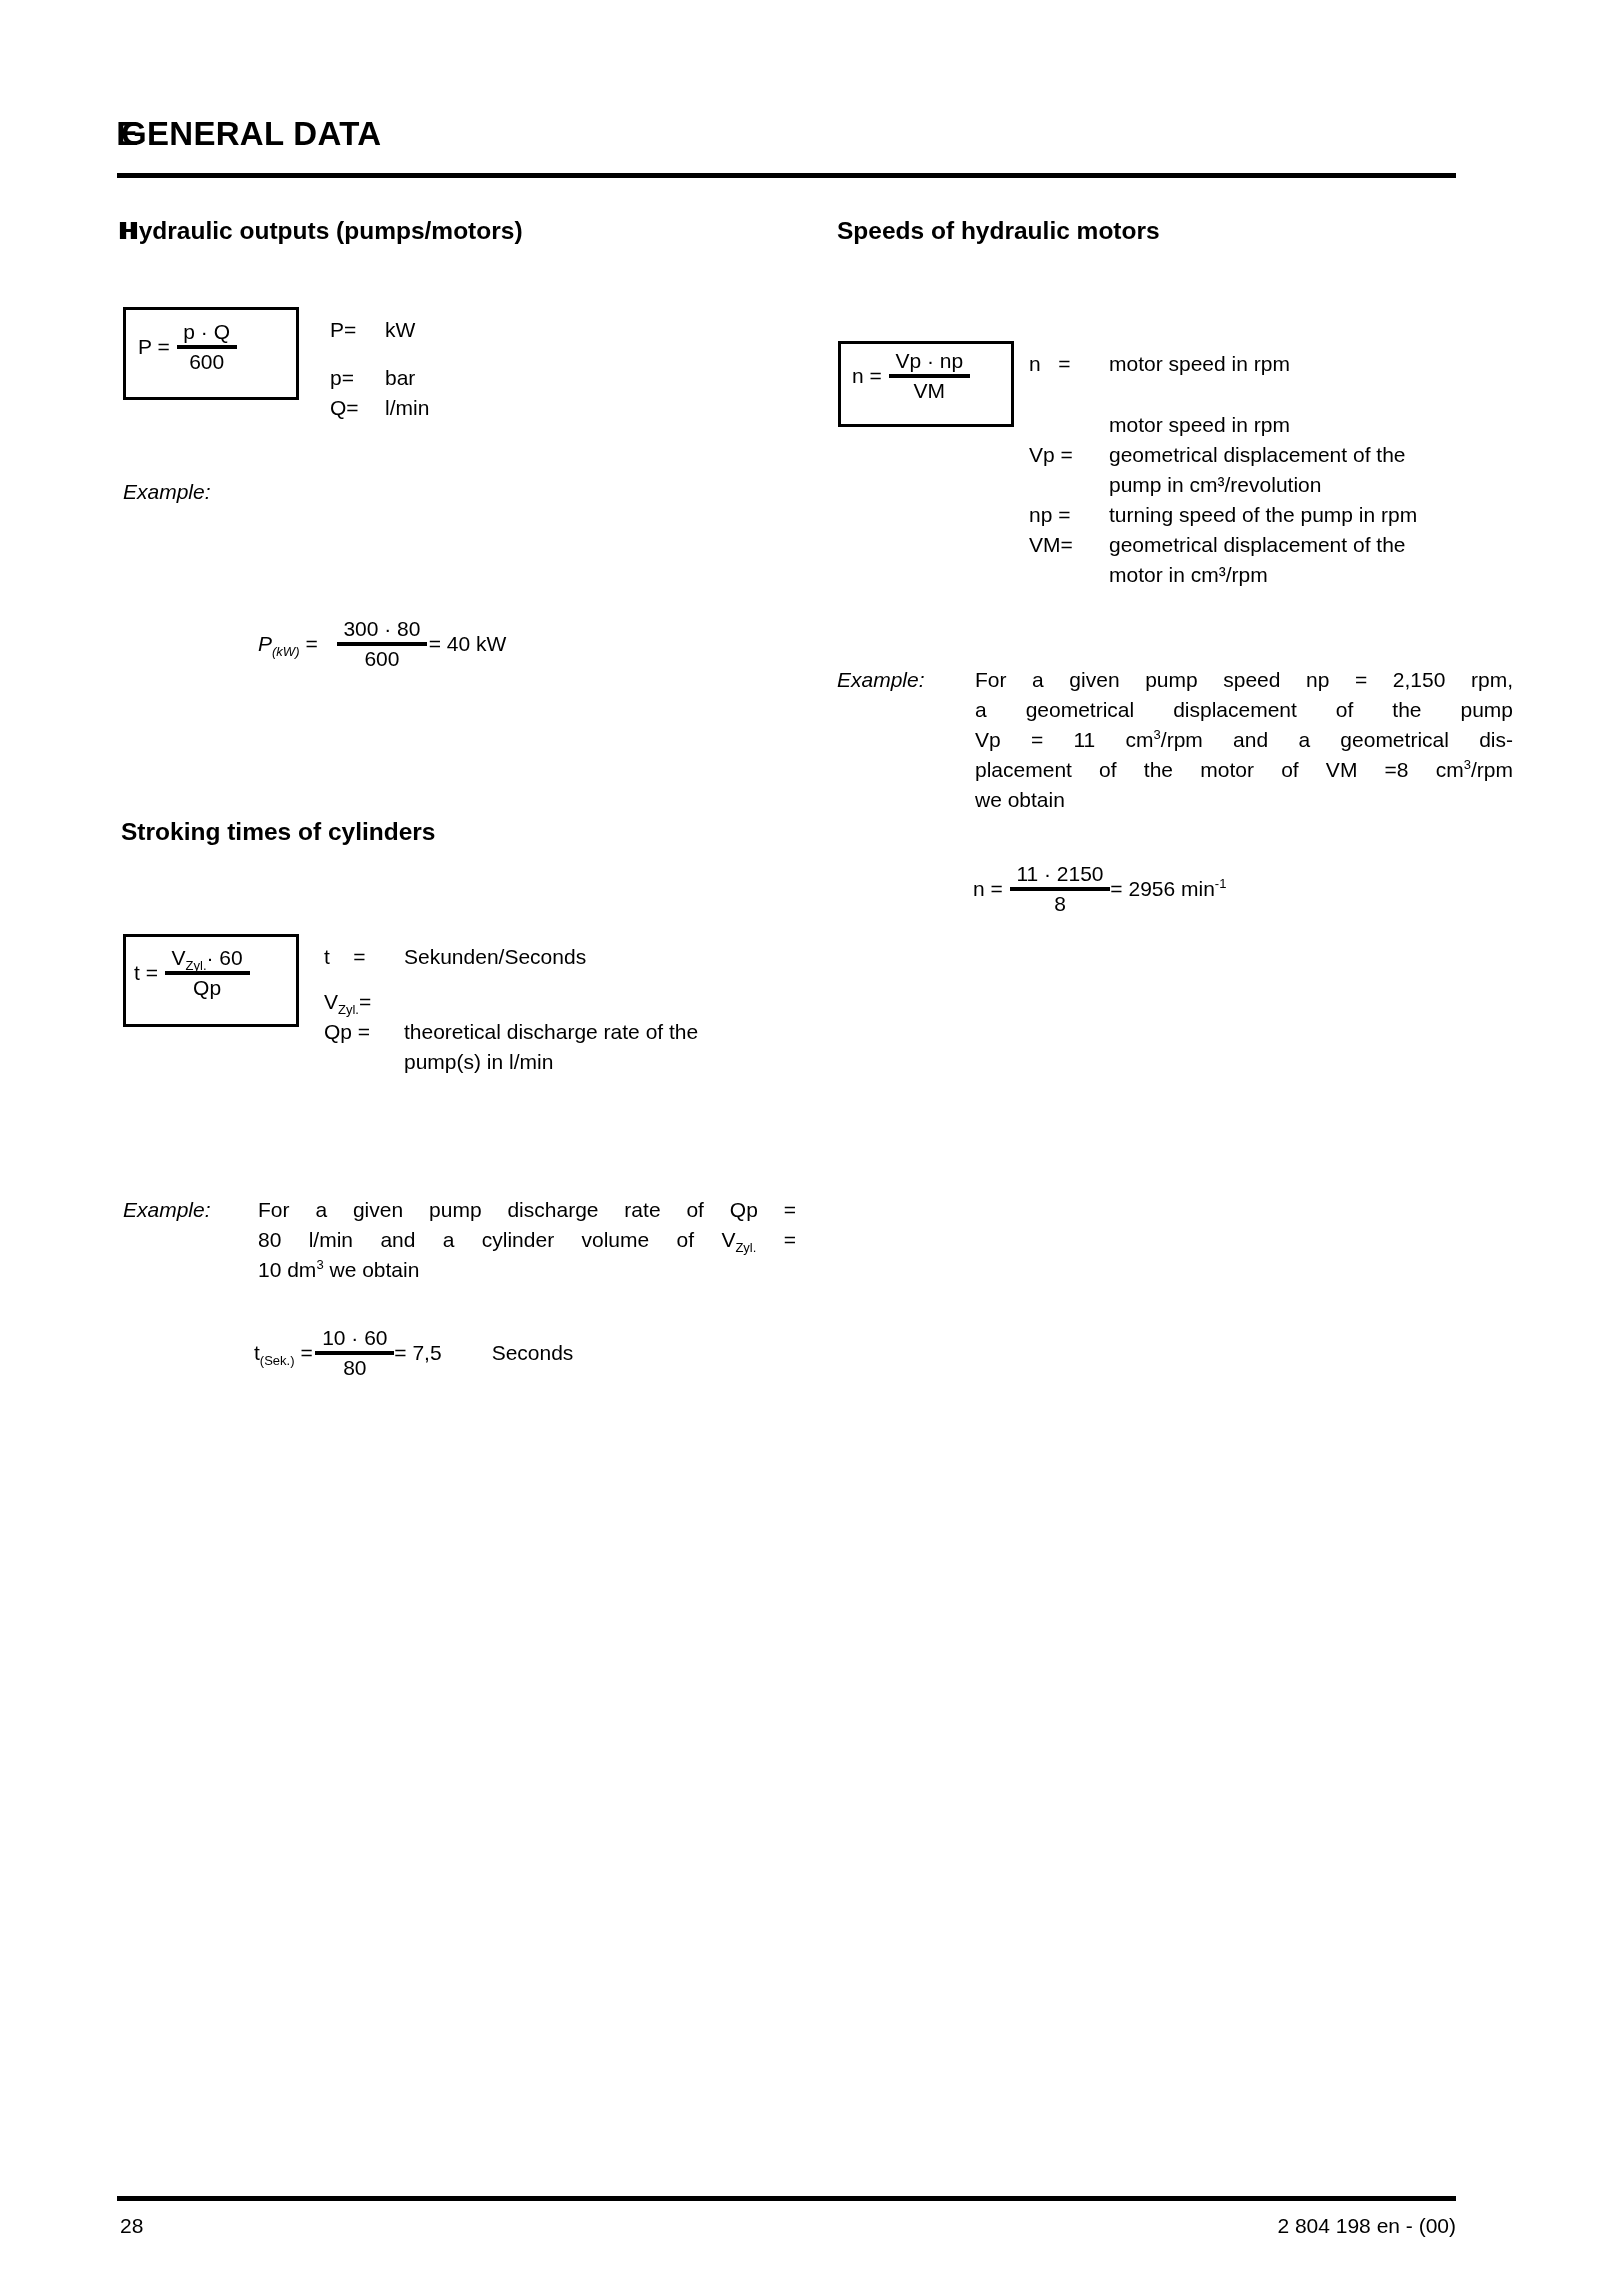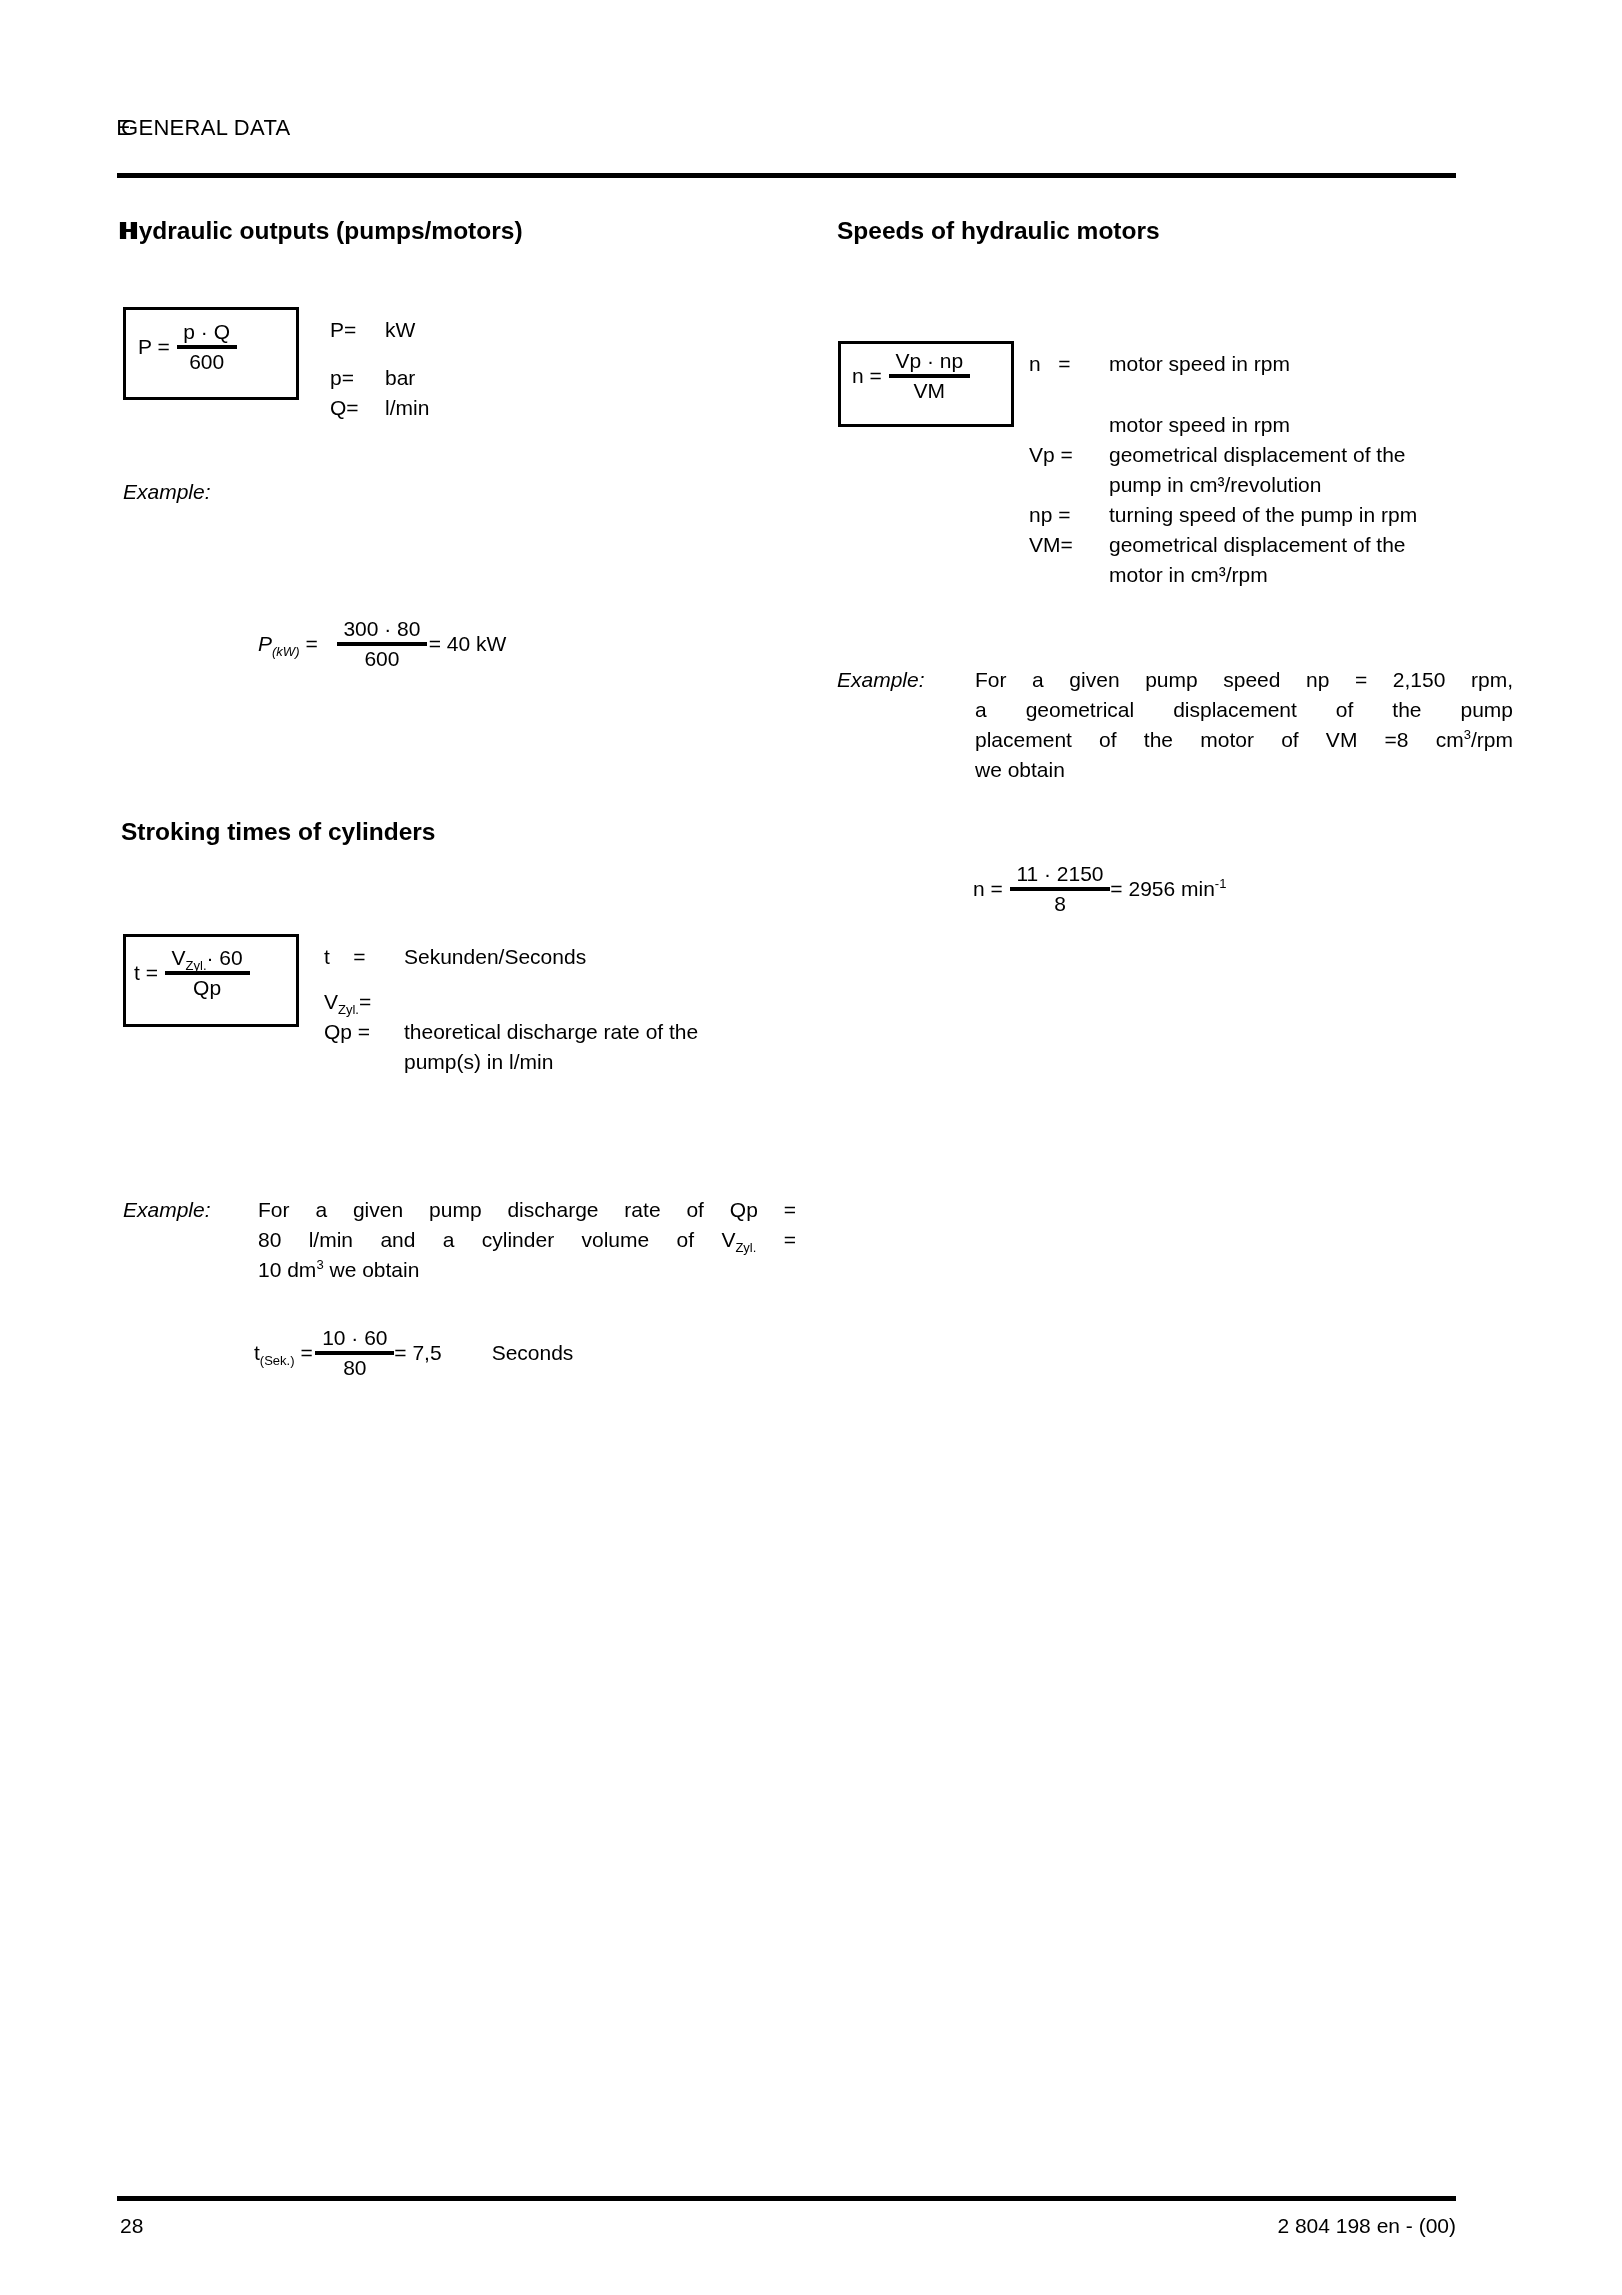--- a/index.html
+++ b/index.html
@@ -21,22 +21,22 @@
     left: 0; top: 0;
     width: 1622px;
     height: 2295px;
   }
 
   
   .doc-title {
     position: absolute;
     left: 121px;
     top: 115px;
-    font-size: 22px;
-    font-weight: normal;
+    font-size: 33px;
+    font-weight: bold;
     letter-spacing: 0.3px;
     white-space: nowrap;
   }
   .doc-title .ghost {
     position: relative;
   }
   .doc-title .ghost::after {
     content: "E";
     position: absolute;
     left: -4.8px;
@@ -308,20 +308,21 @@
       <span class="key" style="width:80px;">VM=</span>
       <span class="val">geometrical displacement of the
 motor in cm³/rpm</span>
     </div>
   </div>
 
   <div class="txt ital" style="left:837px; top:665px;">Example:</div>
   <div class="txt-just" style="left:975px; top:665px; width:538px;">
     <span style="text-align:justify; text-align-last:justify;">For a given pump speed np = 2,150 rpm,</span>
     <span style="text-align:justify; text-align-last:justify;">a geometrical displacement of the pump</span>
+    <span style="text-align:justify; text-align-last:justify;"><span>Vp = 11 cm</span><sup>3</sup><span>/rpm and a geometrical dis-</span></span>
     <span style="text-align:justify; text-align-last:justify;"><span>placement of the motor of VM =8 cm</span><sup>3</sup><span>/rpm</span></span>
     <span>we obtain</span>
   </div>
 
   <div class="eqline" style="left:973px; top:862px;">
     <span class="lead">n =</span>
     <span class="frac">
       <span class="num">11 · 2150</span>
       <span class="bar"></span>
       <span class="den">8</span>

